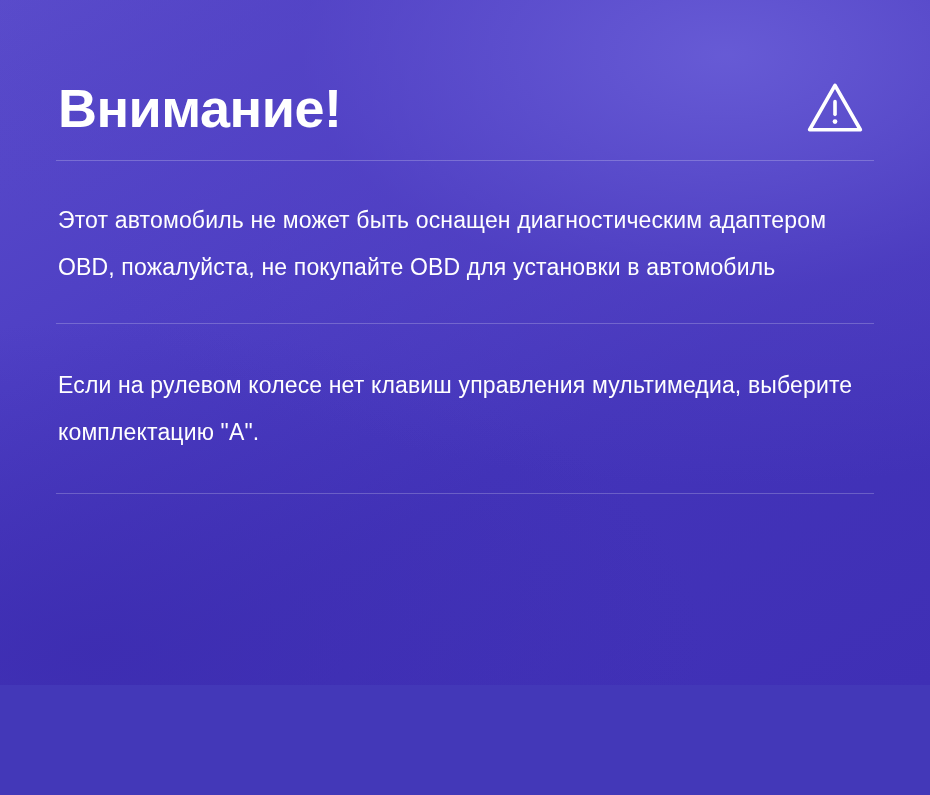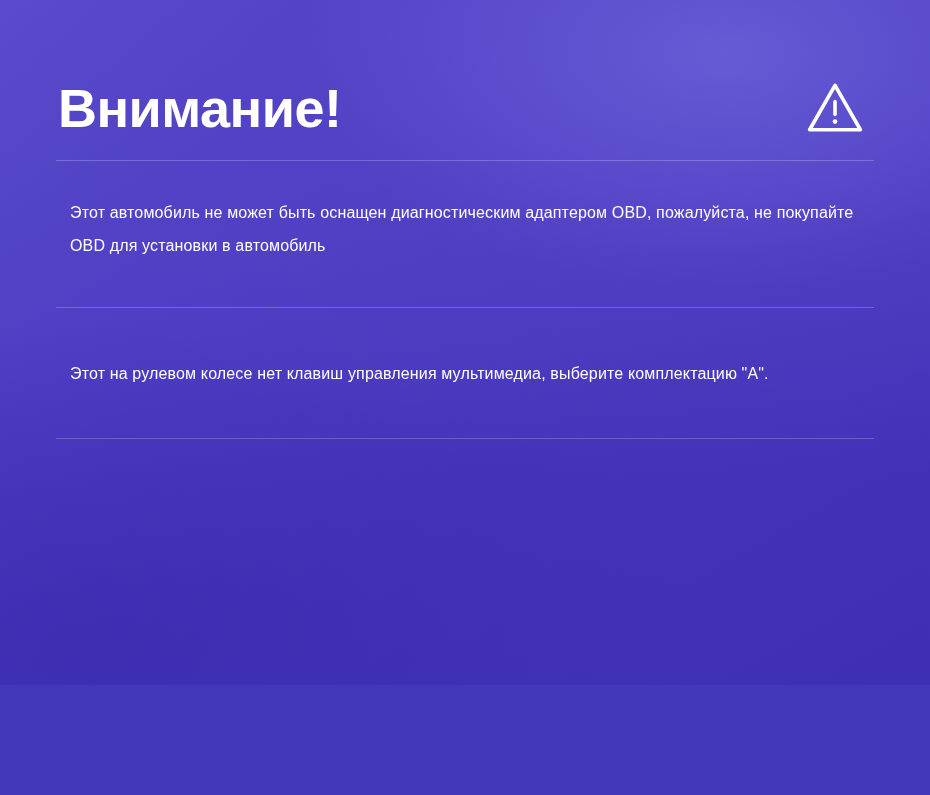--- a/index.html
+++ b/index.html
@@ -49,23 +49,23 @@
   .divider {
     height: 1px;
     width: 100%;
     background: rgba(255,255,255,0.22);
     margin: 0;
   }
   .block {
     padding: 34px 2px 32px 2px;
   }
   .block p {
-    margin: 12px;
+    margin: 0;
     color: #ffffff;
-    font-size: 16px;
+    font-size: 23px;
     line-height: 2.05;
     letter-spacing: 0.15px;
   }
   .block.b1 p { margin-top: 2px; }
   .block.b2 { padding-top: 38px; padding-bottom: 36px; }
   .block.b3 { padding-top: 38px; }
   .justify p { text-align: justify; }
 </style>
 </head>
 <body>
@@ -85,19 +85,19 @@
 
   <div class="divider"></div>
 
   <div class="block b1">
     <p>Этот автомобиль не может быть оснащен диагностическим адаптером OBD, пожалуйста, не покупайте OBD для установки в автомобиль</p>
   </div>
 
   <div class="divider"></div>
 
   <div class="block b2">
-    <p>Этот на рулевом колесе нет клавиш управления мультимедиа, выберите комплектацию "A".</p>
+    <p>Если на рулевом колесе нет клавиш управления мультимедиа, выберите комплектацию "A".</p>
   </div>
 
   <div class="divider"></div>
 
 
 </div>
 
 </body></html>

